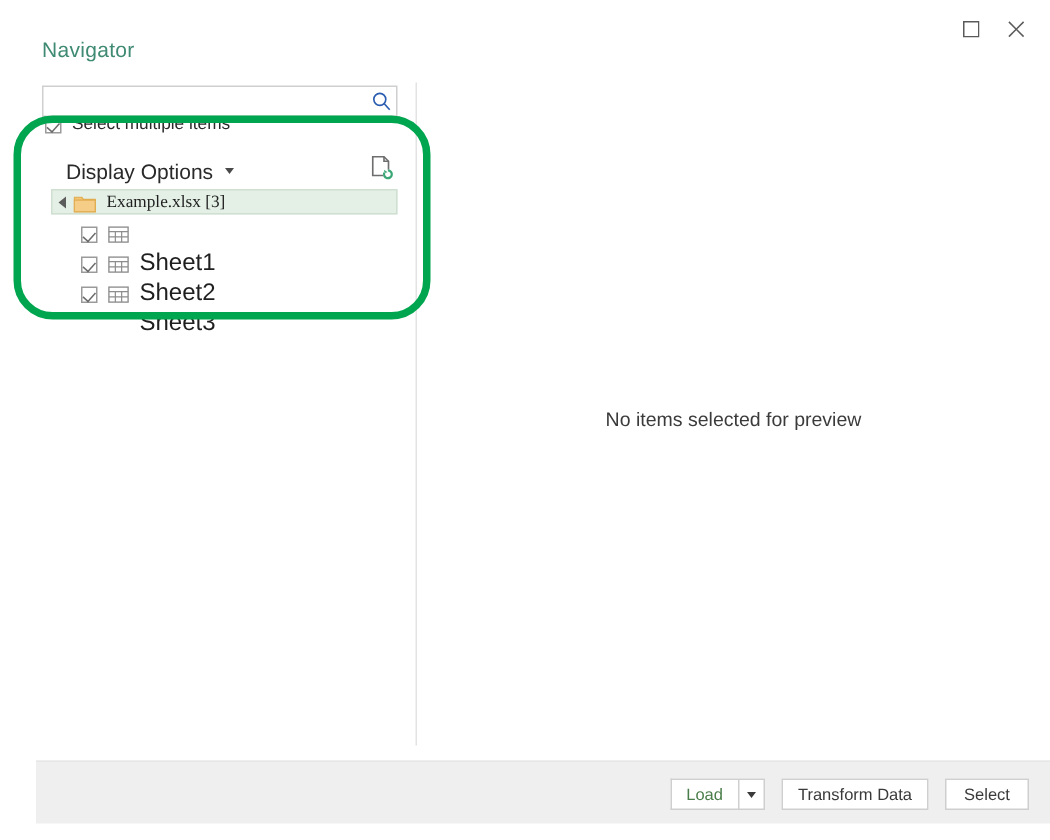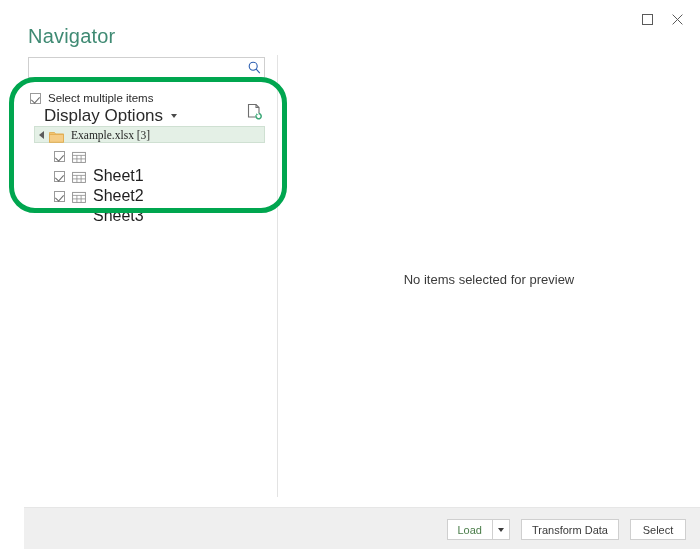--- a/index.html
+++ b/index.html
@@ -36,21 +36,21 @@
     justify-content: center;
     cursor: default;
   }
   .win-btn svg { display: block; }
 
   
   .page-title {
     position: absolute;
     left: 28px;
     top: 25px;
-    font-size: 20px;
+    font-size: 14px;
     color: #3f8a73;
     letter-spacing: 0.2px;
     font-weight: 400;
   }
 
   
   .search-wrap {
     position: absolute;
     left: 28px;
     top: 57px;
@@ -89,21 +89,21 @@
     left: 0;
     top: 0;
     width: 277px;
     height: 507px;
   }
   .opt-row {
     position: absolute;
     display: flex;
     align-items: center;
   }
-  .row-select-multiple { left: 30px; top: 92px; }
+  .row-select-multiple { left: 30px; top: 77px; }
   .row-display-options { left: 28px; top: 106px; width: 235px; }
 
   .cb {
     width: 11px;
     height: 11px;
     border: 1px solid #9a9a9a;
     background: #fff;
     box-sizing: border-box;
     position: relative;
     flex: 0 0 auto;
@@ -119,21 +119,21 @@
     border-width: 0 1.4px 1.4px 0;
     transform: rotate(42deg);
   }
   .opt-label {
     font-size: 11.5px;
     color: #2a2a2a;
     margin-left: 7px;
     white-space: nowrap;
   }
   .display-options-text {
-    font-size: 17px;
+    font-size: 14px;
     color: #2a2a2a;
     white-space: nowrap;
     padding-left: 16px;
   }
   .caret-down {
     margin-left: 8px;
     width: 0; height: 0;
     border-left: 3.5px solid transparent;
     border-right: 3.5px solid transparent;
     border-top: 4px solid #4a4a4a;

